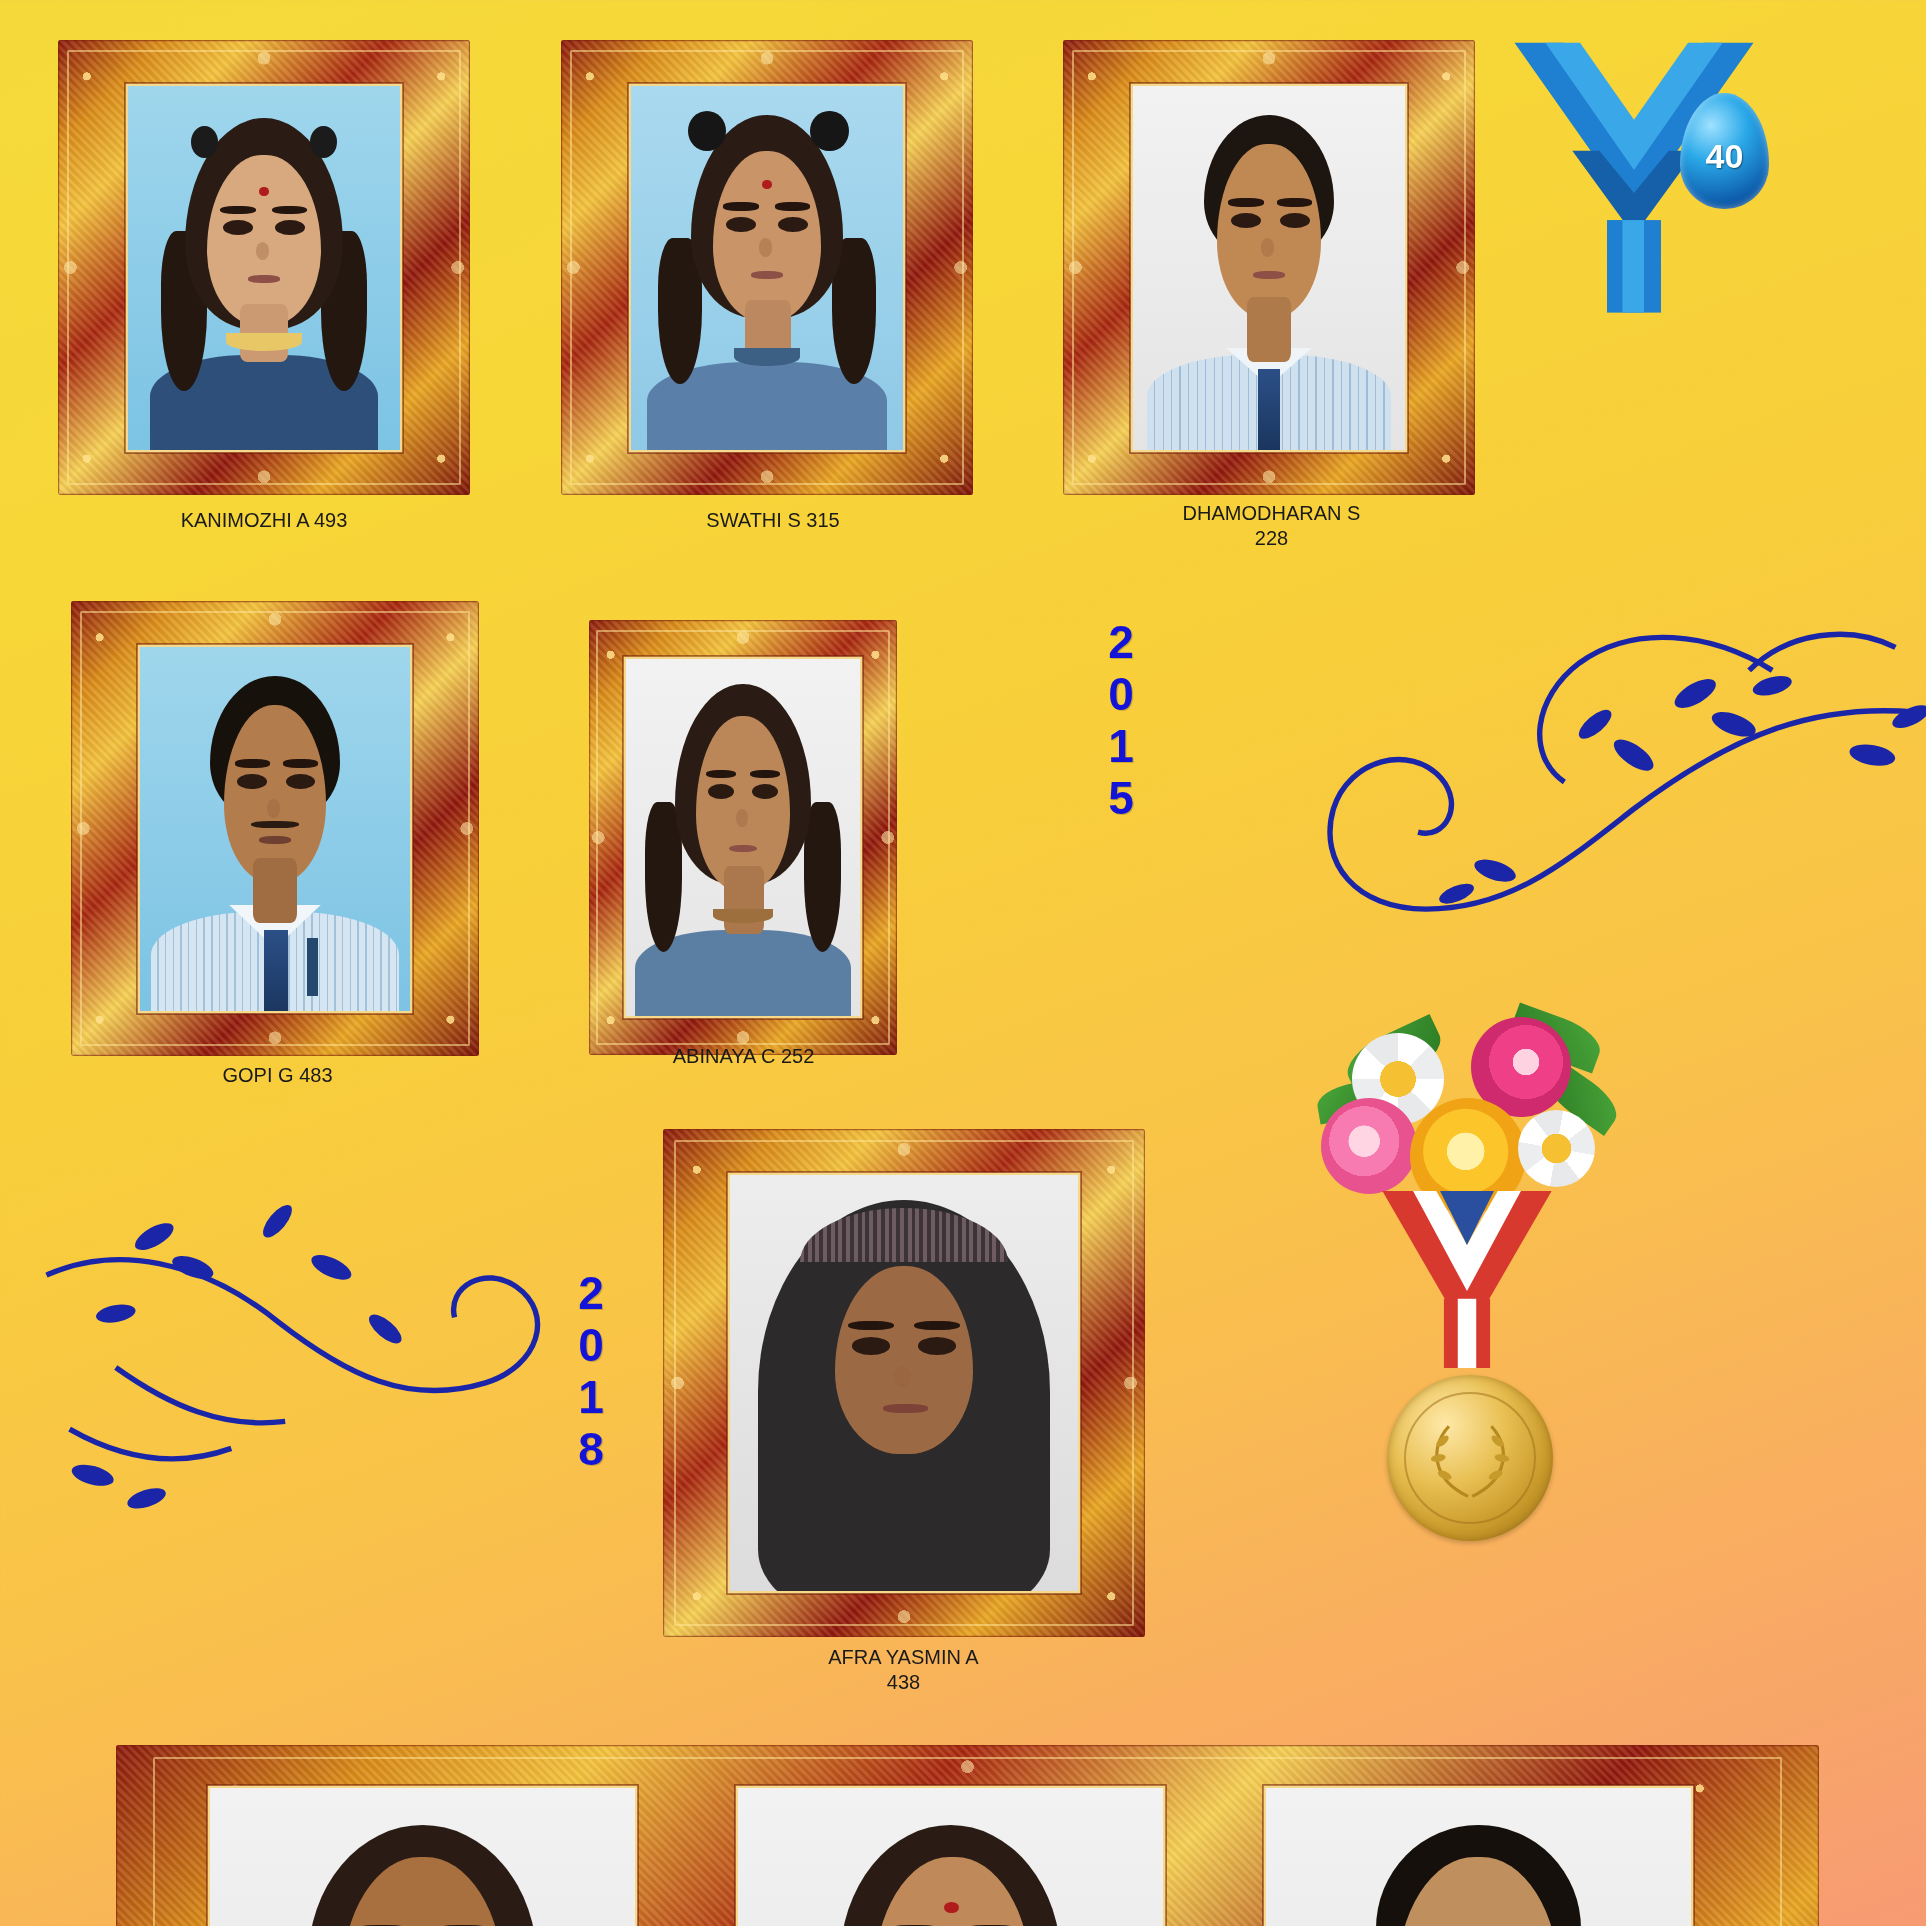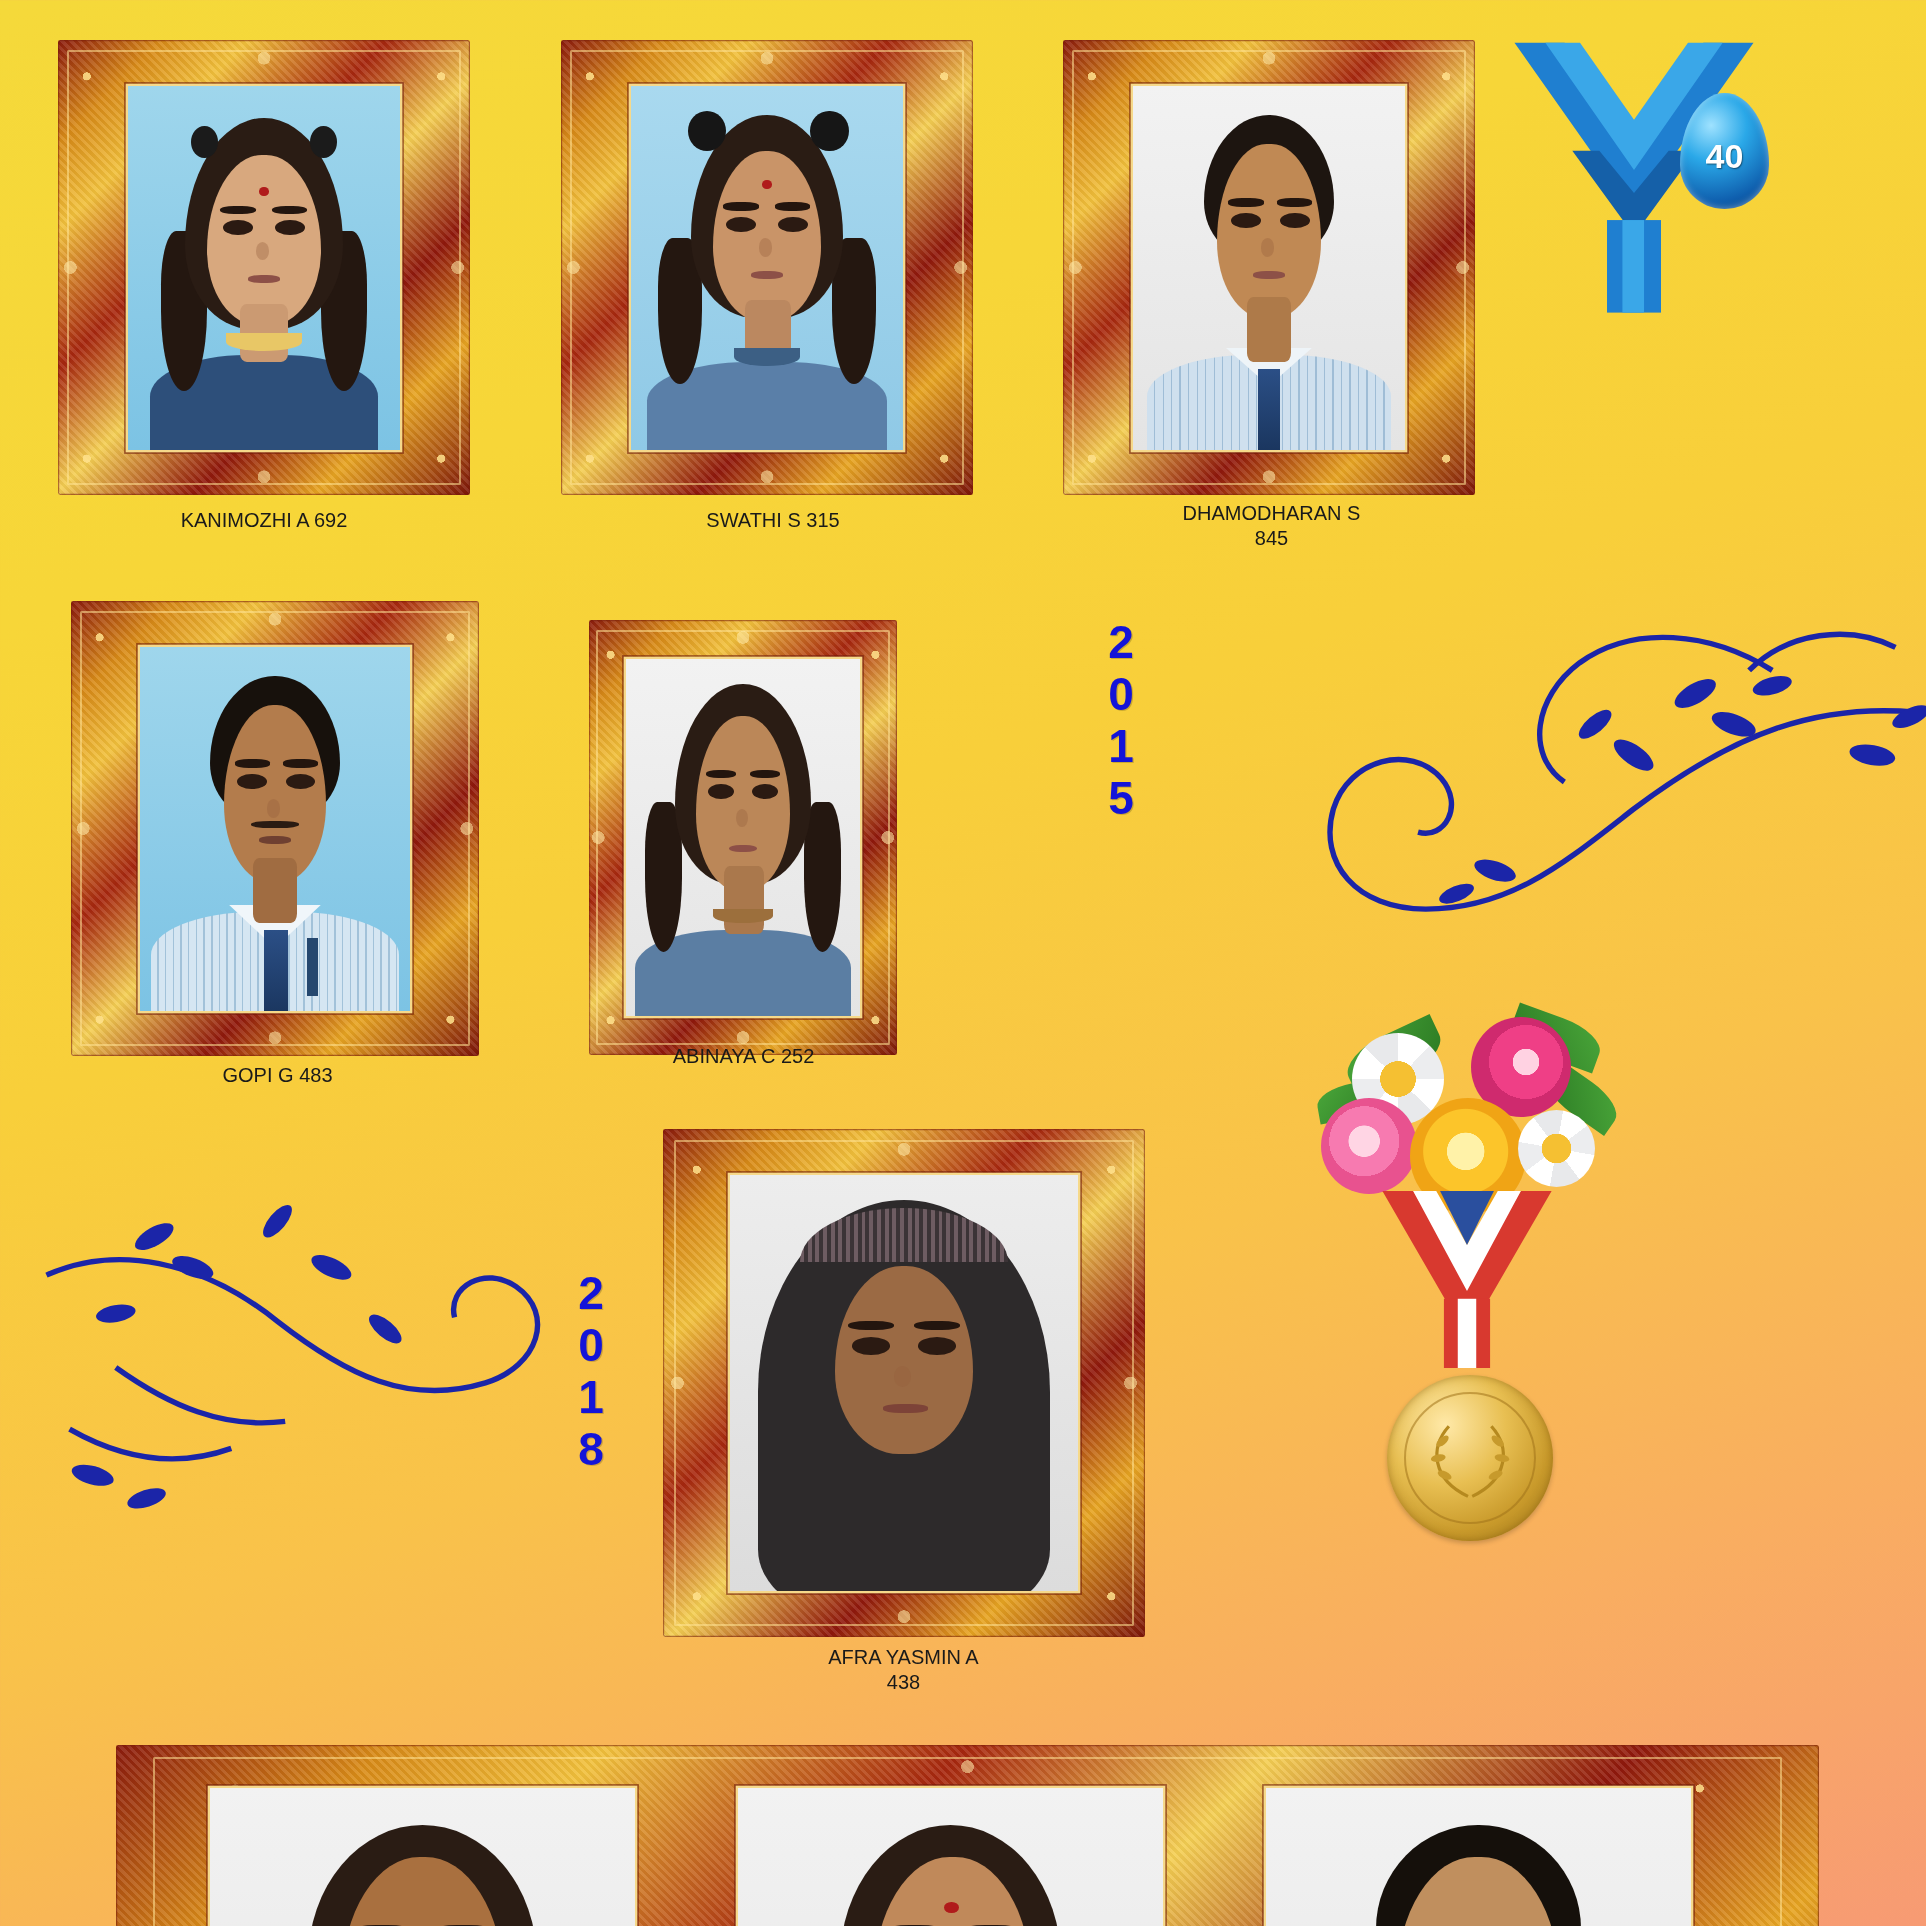--- a/index.html
+++ b/index.html
@@ -292,21 +292,21 @@
       <div class="eye" style="left:54%; top:37%;"></div>
       <div class="nose" style="left:47%; top:43%;"></div>
       <div class="mouth" style="left:44%; top:52%; width:12%;"></div>
       <div class="bindi" style="left:48.3%; top:28%;"></div>
       <div style="position:absolute; left:36%; top:68%; width:28%; height:5%; background:#e8c766; border-radius:0 0 50% 50%;"></div>
       <div style="position:absolute; left:23%; top:11%; width:10%; height:9%; background:#1b1b1b; border-radius:50%;"></div>
       <div style="position:absolute; left:67%; top:11%; width:10%; height:9%; background:#1b1b1b; border-radius:50%;"></div>
     </div>
   </div>
 </div>
-<div class="caption" style="left:23px; top:508px; width:482px;">KANIMOZHI A    692</div>
+<div class="caption" style="left:23px; top:508px; width:482px;">KANIMOZHI A    493</div>
 
 <div class="frame" style="left:561px; top:40px; width:412px; height:455px;">
   <div class="orn"></div>
   <div class="photo" style="left:17%; top:10%; width:66%; height:80%;">
     <div class="person bg-blue2">
       <div class="body" style="left:6%; top:76%; width:88%; height:28%; background:#5a7fa8;"></div>
       <div class="braid" style="left:10%; top:42%; width:16%; height:40%;"></div>
       <div class="braid" style="left:74%; top:42%; width:16%; height:40%;"></div>
       <div class="hair" style="left:22%; top:8%; width:56%; height:56%;"></div>
       <div class="face" style="left:30%; top:18%; width:40%; height:47%; background:#c99468;"></div>
@@ -341,21 +341,21 @@
       <div class="brow" style="left:35%; top:31%;"></div>
       <div class="brow" style="left:53%; top:31%;"></div>
       <div class="eye" style="left:36%; top:35%;"></div>
       <div class="eye" style="left:54%; top:35%;"></div>
       <div class="nose" style="left:47%; top:42%;"></div>
       <div class="mouth" style="left:44%; top:51%; width:12%;"></div>
     </div>
   </div>
 </div>
 <div class="caption" style="left:1025px; top:501px; width:493px;">DHAMODHARAN S
-845</div>
+228</div>
 
 <div class="year" style="left:1075px; top:616px; width:69px;">2015</div>
 
 <div class="frame" style="left:71px; top:601px; width:408px; height:455px;">
   <div class="orn"></div>
   <div class="photo" style="left:17%; top:10%; width:66%; height:80%;">
     <div class="person bg-blue">
       <div class="body" style="left:4%; top:73%; width:92%; height:31%;
            background: repeating-linear-gradient(90deg,#d5e6f2 0 6.2px,#a2c2d9 6.2px 7.7px),
                        repeating-linear-gradient(0deg,#d5e6f2 0 6.2px,#a2c2d9 6.2px 7.7px);"></div>

